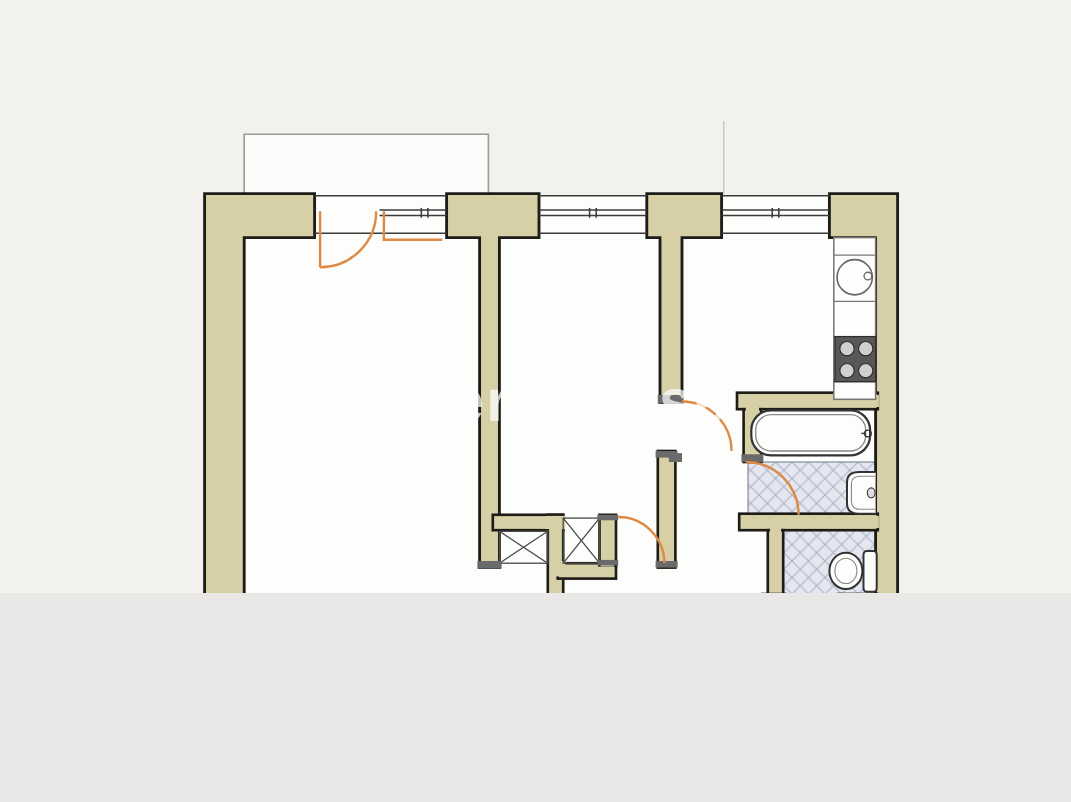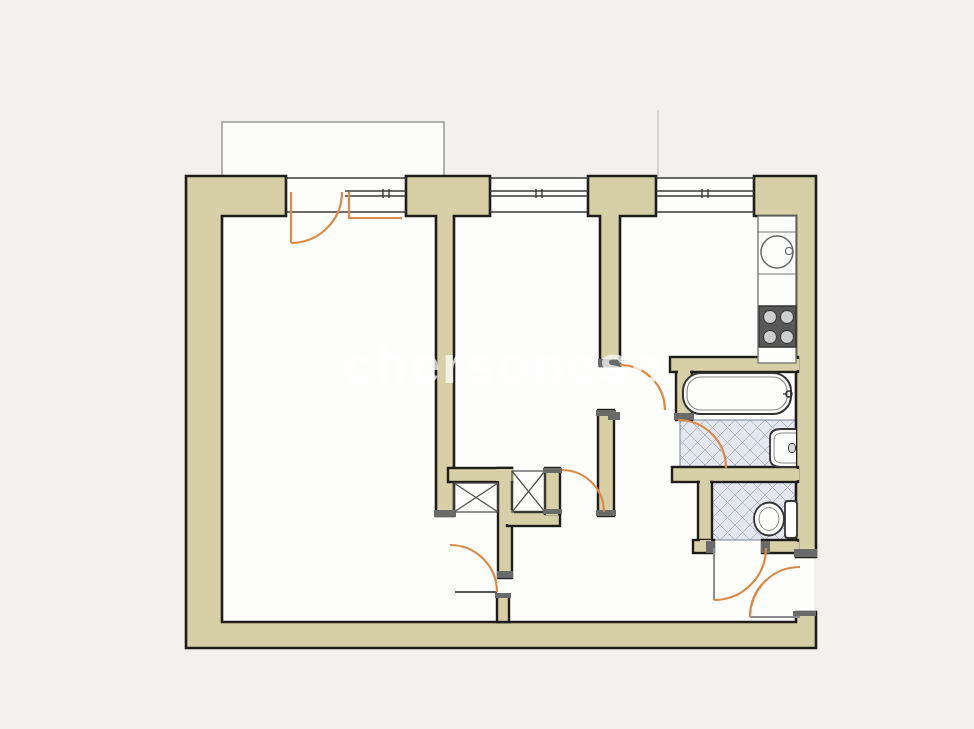--- a/index.html
+++ b/index.html
@@ -1,16 +1,16 @@
 <!DOCTYPE html>
 <html><head>
 <meta charset="utf-8">
 <style>
   html,body{margin:0;padding:0;background:#e9e8e6;}
-  #stage{position:relative;width:974px;height:729px;background:#f2f1ee;overflow:hidden;
+  #stage{position:relative;width:974px;height:539px;background:#f2f1ee;overflow:hidden;
          font-family:"Liberation Sans", sans-serif;}
   svg{display:block}
   .wm{font-family:"Liberation Sans", sans-serif;font-weight:bold;}
 </style>
 </head>
 <body>
 
 <div id="stage">
   <svg id="plan" width="974" height="729" viewBox="0 0 974 729">
       <defs>

